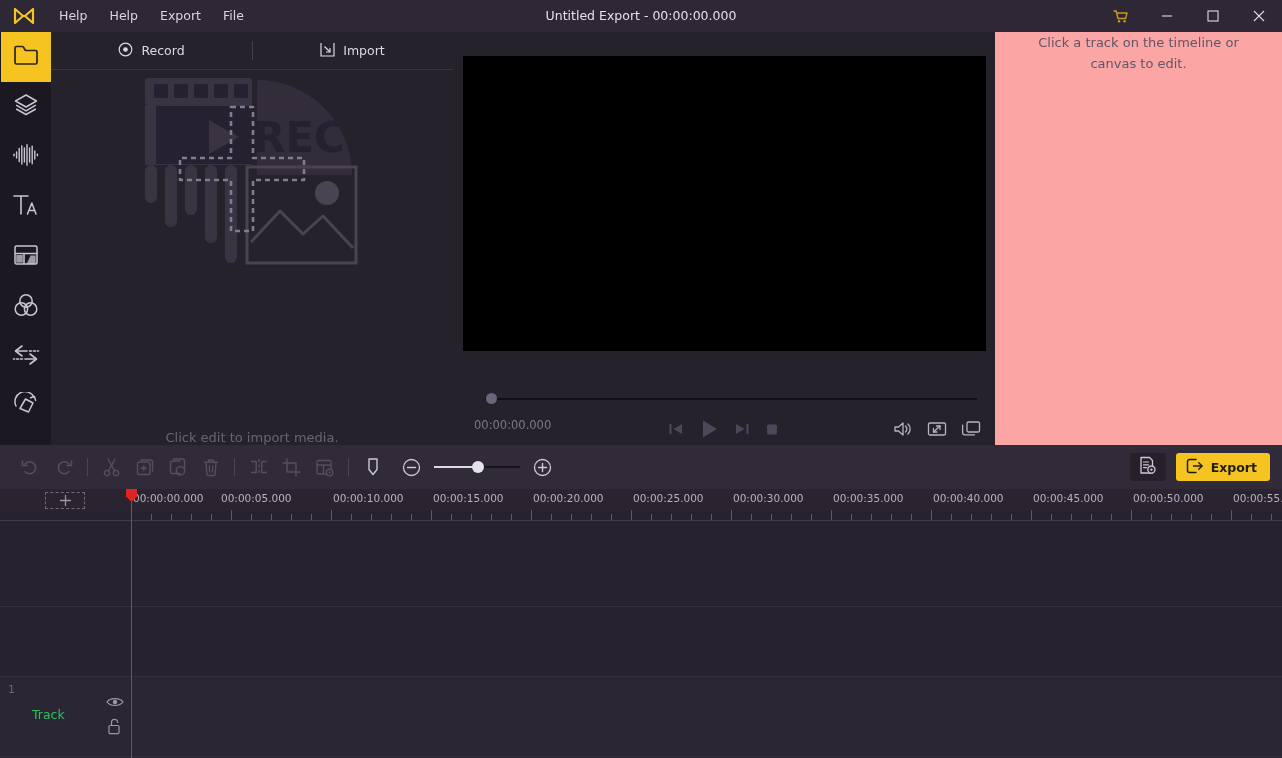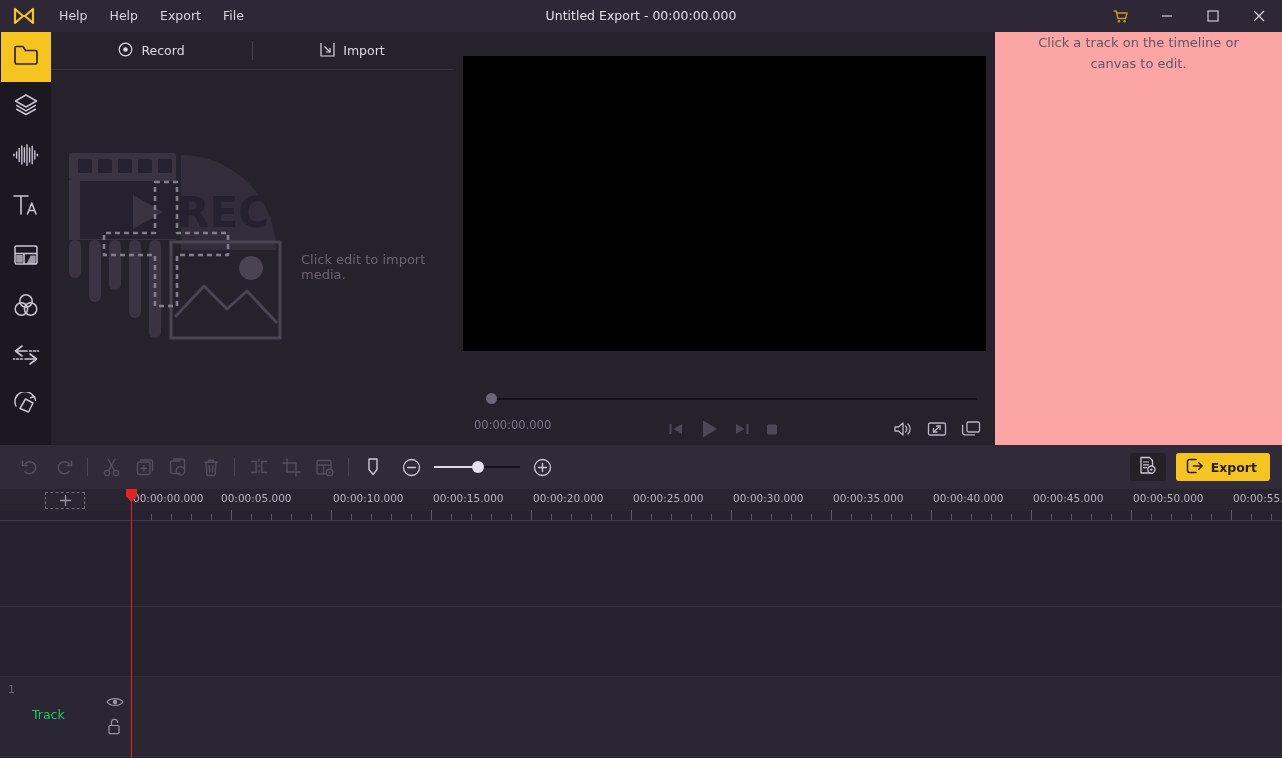--- a/index.html
+++ b/index.html
@@ -50,22 +50,22 @@
   }
   .tabs { display: flex; height: 38px; border-bottom: 1px solid #3b3543; }
   .tab {
     flex: 1; display: flex; align-items: center; justify-content: center; gap: 8px;
     font-size: 12.5px; color: #ddd9e3; cursor: default; position: relative;
   }
   .tab + .tab::before {
     content: ""; position: absolute; left: 0; top: 9px; bottom: 9px; width: 1px; background: #46404f;
   }
   .media-drop {
-    height: 375px; display: flex; flex-direction: row;
-    align-items: center; justify-content: flex-start;
+    height: 375px; display: flex; flex-direction: column;
+    align-items: center; justify-content: space-between;
   }
   .placeholder-art { width: 250px; height: 225px; position: relative; }
   .import-hint { margin-top: 18px; font-size: 13px; color: #6a6374; }
 
   
   .preview {
     position: absolute; left: 453px; top: 32px; width: 542px; height: 413px;
     background: #26222c;
   }
   .video-stage {

